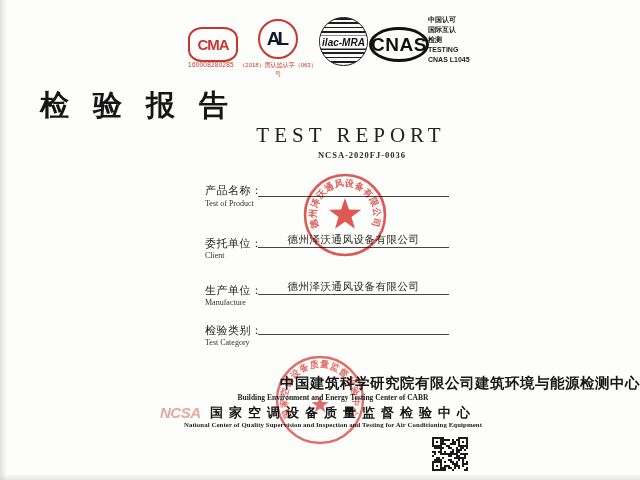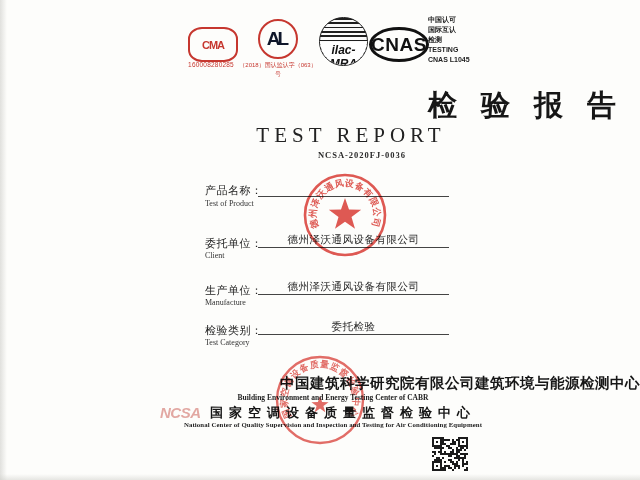--- a/index.html
+++ b/index.html
@@ -5,35 +5,35 @@
   html,body{margin:0;padding:0;background:#ffffff;}
   #page{position:relative;width:640px;height:480px;background:#fdfdfb;overflow:hidden;
         font-family:"Liberation Sans","DejaVu Sans",sans-serif;color:#1c1c1c;}
   .abs{position:absolute;}
   
   .edge-left{left:0;top:0;width:7px;height:480px;background:linear-gradient(to right,#c9c9c5,rgba(255,255,255,0));opacity:.55;}
   .edge-bottom{left:0;top:474px;width:640px;height:6px;background:linear-gradient(to top,#cfcfc9,rgba(255,255,255,0));opacity:.5;}
 
   
   .cma-box{left:188px;top:27px;width:46px;height:31px;border:2.5px solid #c6372f;border-radius:14px/12px;
-           display:flex;align-items:center;justify-content:center;color:#c6372f;font-weight:bold;font-size:11px;letter-spacing:-1px;}
+           display:flex;align-items:center;justify-content:center;color:#c6372f;font-weight:bold;font-size:15px;letter-spacing:-1px;}
   .cma-num{left:183px;top:61px;width:56px;text-align:center;color:#c6372f;font-size:6.5px;letter-spacing:.2px;}
   .cal-box{left:258px;top:19px;width:40px;height:40px;border:2.5px solid #c6372f;border-radius:50%;
            display:flex;align-items:center;justify-content:center;color:#0f172a;font-weight:bold;font-size:19px;letter-spacing:-3px;padding-right:3px;box-sizing:border-box;}
   .cal-num{left:238px;top:61px;width:80px;text-align:center;color:#c6372f;font-size:6px;}
   .ilac{left:319px;top:17px;width:47px;height:47px;border-radius:50%;border:1px solid #1a1a1a;
         background:repeating-linear-gradient(180deg,#1f1f1f 0 1.6px,#fafafa 1.6px 4.3px);overflow:hidden;}
   .ilac-band{position:absolute;left:-1px;right:-1px;top:50%;transform:translateY(-50%);background:#fff;
-             text-align:center;font-weight:bold;font-style:italic;font-size:12px;color:#111;padding:1px 0;margin-top:15px;}
+             text-align:center;font-weight:bold;font-style:italic;font-size:10px;color:#111;padding:1px 0;}
   .cnas-oval{left:369px;top:27px;width:54px;height:29px;border:3px solid #111;border-radius:50%;
              display:flex;align-items:center;justify-content:center;font-weight:bold;font-size:19px;color:#111;letter-spacing:.5px;}
   .cnas-text{left:428px;top:15px;width:70px;font-size:7px;font-weight:bold;color:#222;line-height:10px;}
 
   
-  .title-zh{left:0;top:86px;width:640px;text-align:right;font-size:29px;font-weight:bold;letter-spacing:24px;padding-left:24px;box-sizing:border-box;color:#161616;}
+  .title-zh{left:0;top:86px;width:640px;text-align:left;font-size:29px;font-weight:bold;letter-spacing:24px;padding-left:40px;box-sizing:border-box;color:#161616;}
   .title-en{left:0;top:123px;width:640px;text-align:center;font-family:"Liberation Serif","DejaVu Serif",serif;
             font-size:21px;letter-spacing:5px;color:#222;margin-left:31px;}
   .report-no{left:0;top:150px;width:640px;text-align:center;font-family:"Liberation Serif","DejaVu Serif",serif;
              font-size:8.5px;letter-spacing:1px;font-weight:bold;color:#2a2a2a;padding-left:42px;}
 
   
   .lbl-zh{left:205px;font-size:11px;color:#222;letter-spacing:.5px;}
   .lbl-en{left:205px;font-family:"Liberation Serif","DejaVu Serif",serif;font-size:8px;color:#333;}
   .fline{left:258px;width:191px;border-bottom:1px solid #444;height:0;}
   .fval{left:258px;width:191px;text-align:center;font-size:10.5px;color:#262626;letter-spacing:.5px;}
@@ -95,21 +95,20 @@
   <div class="abs fval" style="top:233px">德州泽沃通风设备有限公司</div>
   <div class="abs lbl-zh" style="top:236px">委托单位：</div>
   <div class="abs fline" style="top:247px"></div>
   <div class="abs lbl-en" style="top:251px">Client</div>
 
   <div class="abs fval" style="top:280px">德州泽沃通风设备有限公司</div>
   <div class="abs lbl-zh" style="top:283px">生产单位：</div>
   <div class="abs fline" style="top:294px"></div>
   <div class="abs lbl-en" style="top:298px">Manufacture</div>
 
-  <div class="abs fval" style="top:320px">委托检验</div>
   <div class="abs lbl-zh" style="top:323px">检验类别：</div>
   <div class="abs fline" style="top:334px"></div>
   <div class="abs lbl-en" style="top:338px">Test Category</div>
 
   <div class="abs org1-zh">中国建筑科学研究院有限公司建筑环境与能源检测中心</div>
   <div class="abs org1-en">Building Environment and Energy Testing Center of CABR</div>
   <div class="abs ncsa-logo">NCSA</div>
   <div class="abs org2-zh">国家空调设备质量监督检验中心</div>
   <div class="abs org2-en">National Center of Quality Supervision and Inspection and Testing for Air Conditioning Equipment</div>
 

